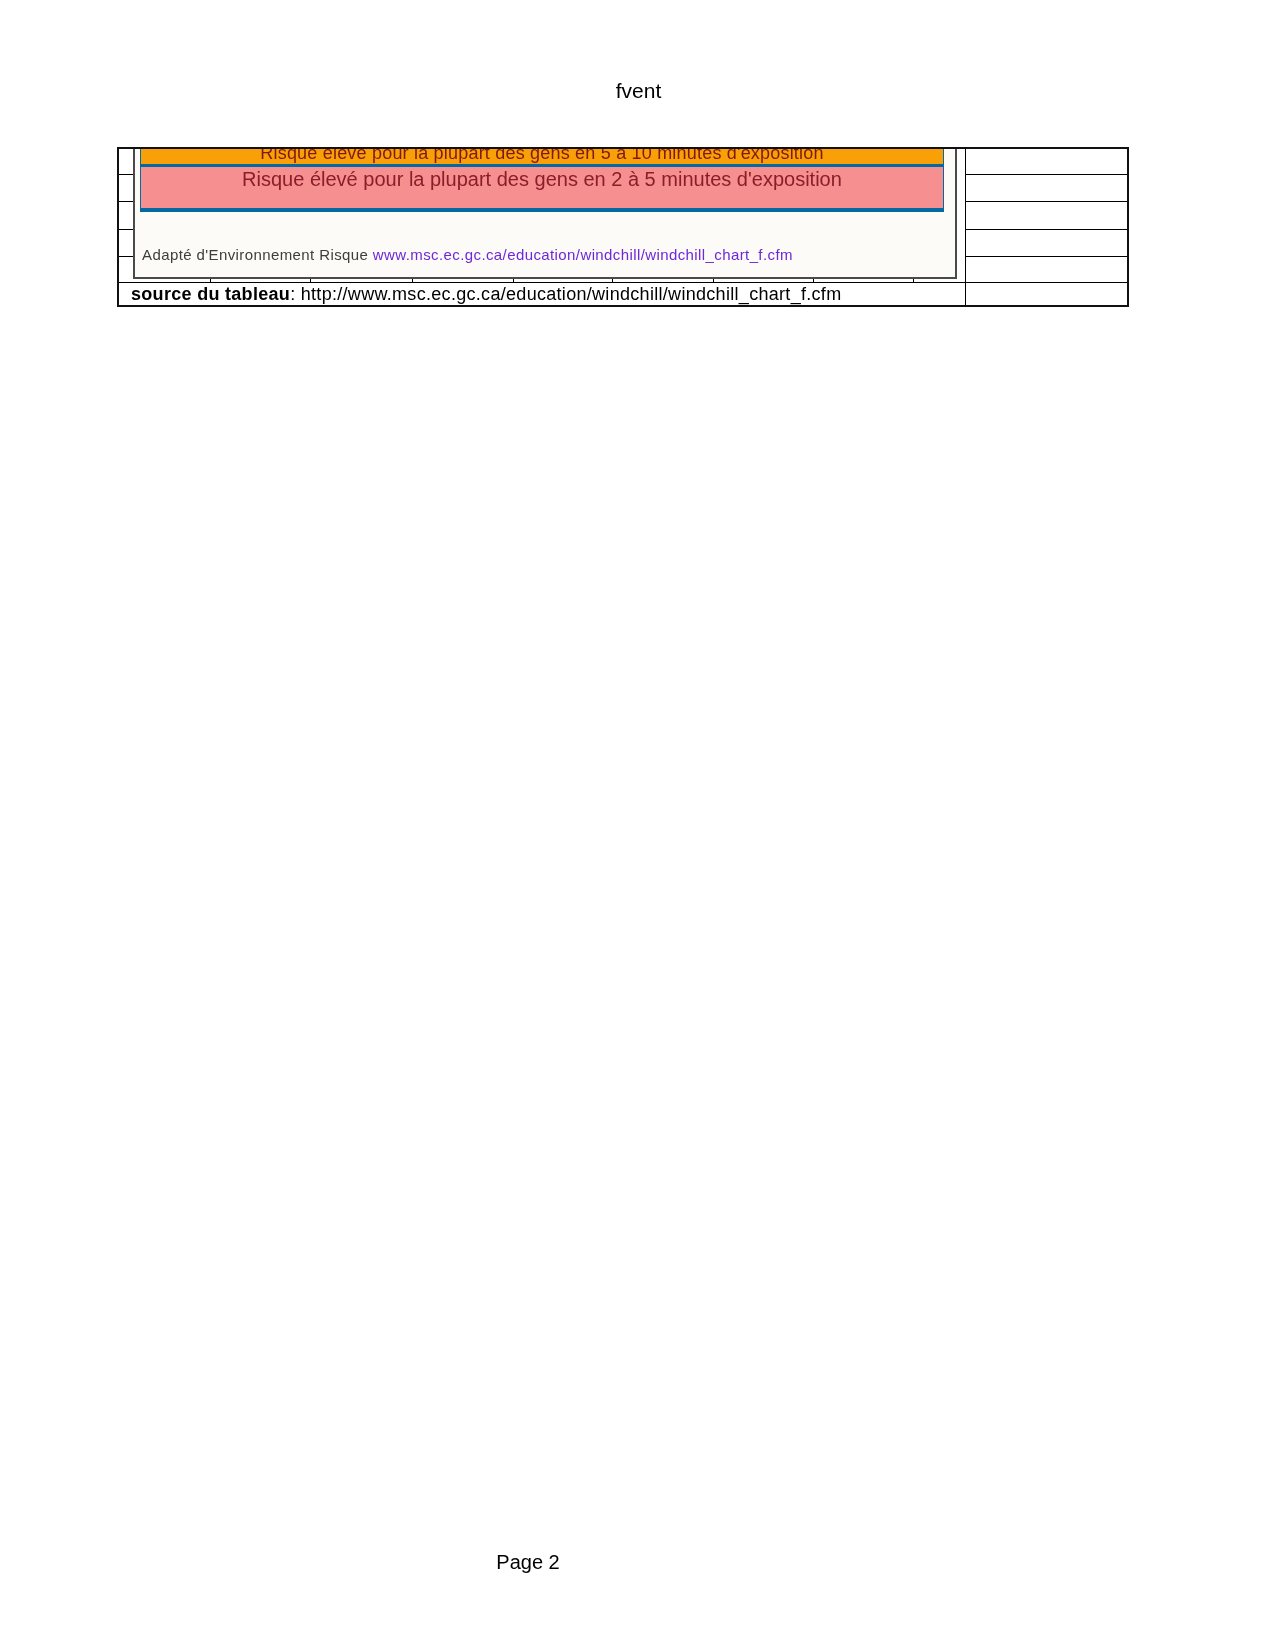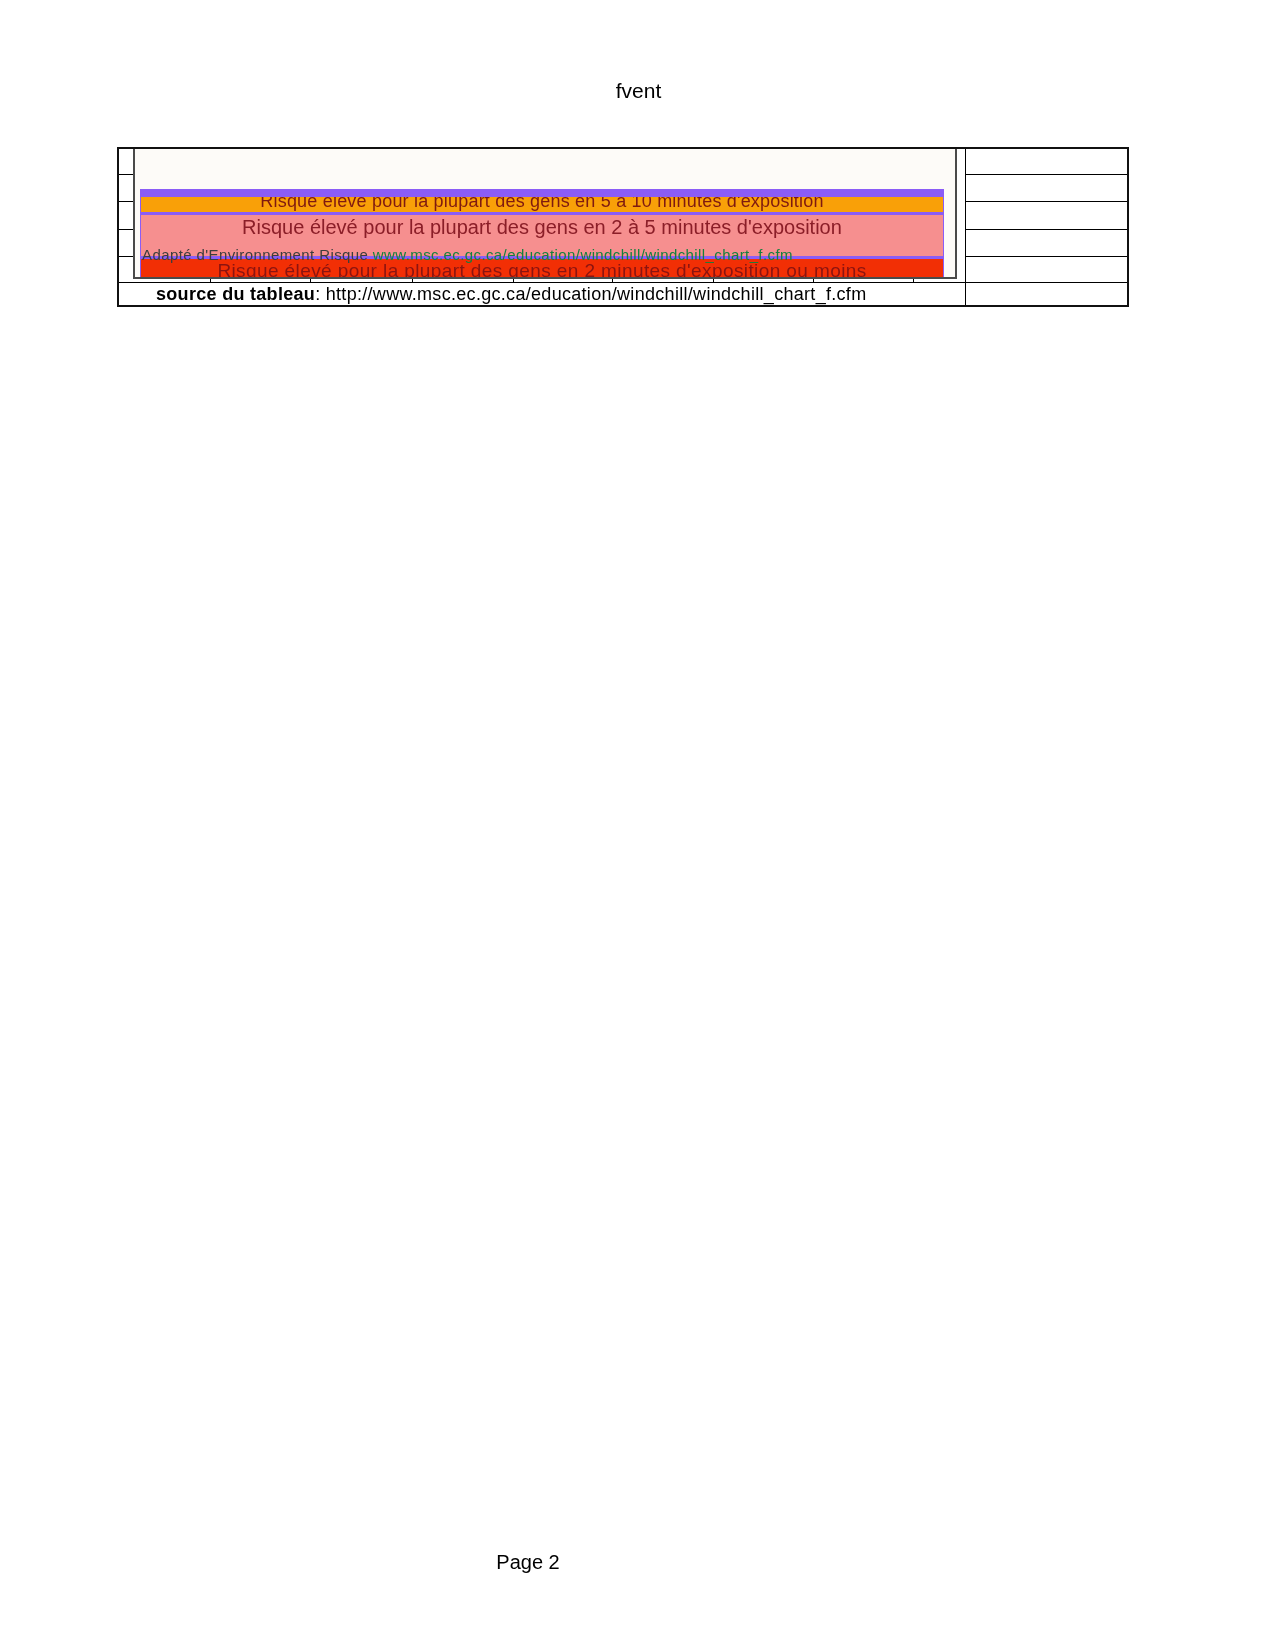--- a/index.html
+++ b/index.html
@@ -20,40 +20,40 @@
   .vline{position:absolute;top:0;left:846px;width:0;height:156px;border-left:1px solid #000;z-index:4;}
   .tick{position:absolute;top:120px;width:0;height:13px;border-left:1px solid #000;z-index:1;}
   .mask{position:absolute;left:838px;top:0;width:8px;height:133px;background:#fff;z-index:2;}
   
   .chart-img{
     position:absolute;left:14px;top:0;width:824px;height:130px;box-sizing:border-box;
     border:2px solid #4a4a4a;border-top:none;background:#fdfbf8;z-index:3;overflow:hidden;
   }
   .bars{
     position:absolute;left:5px;right:11px;top:0;
-    background:#8b5cf6;padding:8px 1px 4px 1px;margin-top:40px;
+    background:#0369a1;padding:0 1px 4px 1px;
   }
   .bar{text-align:center;overflow:hidden;}
   .bar .lbl{display:block;white-space:nowrap;}
   .bar-1{height:15px;}
   .bar-1 .lbl{font-size:18px;line-height:18px;margin-top:-5px;letter-spacing:.2px;}
   .bar-2{height:41px;margin-top:3px;}
   .bar-2 .lbl{font-size:20px;line-height:25px;}
   .bar-3{height:24px;margin-top:3px;}
   .bar-3 .lbl{font-size:19px;line-height:24px;letter-spacing:.4px;}
   .attribution{
     position:absolute;left:7px;top:97px;white-space:nowrap;
     font-size:15px;letter-spacing:.4px;color:#3d3d3d;
   }
-  .attribution .url{color:#15803d;}
+  .attribution .url{color:#6d28d9;}
   
   .source-row{
     position:absolute;left:0;top:134px;width:1008px;height:22px;
-    line-height:22px;white-space:nowrap;padding-left:2px;box-sizing:border-box;
-    font-size:18px;letter-spacing:.3px;color:#000;z-index:3;margin-left:35px;
+    line-height:22px;white-space:nowrap;padding-left:12px;box-sizing:border-box;
+    font-size:18px;letter-spacing:.3px;color:#000;z-index:3;
   }
   .source-row .b{font-weight:bold;}
   .page-number{
     position:absolute;top:1551px;left:0;width:1056px;text-align:center;
     font-size:20px;color:#000;
   }
 </style>
 </head>
 <body>
 
@@ -82,23 +82,20 @@
     <div class="vline"></div>
 
     <div class="chart-img">
       <div class="bars">
         <div class="bar bar-1" style="background-color: rgb(249, 160, 8);">
           <span class="lbl" style="color: rgb(127, 26, 16);">Risque élevé pour la plupart des gens en 5 à 10 minutes d'exposition</span>
         </div>
         <div class="bar bar-2" style="background-color: rgb(246, 143, 143);">
           <span class="lbl" style="color: rgb(139, 30, 40);">Risque élevé pour la plupart des gens en 2 à 5 minutes d'exposition</span>
         </div>
-        <div class="bar bar-3" style="background-color: rgb(242, 47, 5);">
-          <span class="lbl" style="color: rgb(140, 20, 16);">Risque élevé pour la plupart des gens en 2 minutes d'exposition ou moins</span>
-        </div>
       </div>
       <div class="attribution">
         <span>Adapté d'Environnement Risque </span><span class="url">www.msc.ec.gc.ca/education/windchill/windchill_chart_f.cfm</span>
       </div>
     </div>
 
     <div class="source-row">
       <span class="b">source du tableau</span><span>: http://www.msc.ec.gc.ca/education/windchill/windchill_chart_f.cfm</span>
     </div>
 

